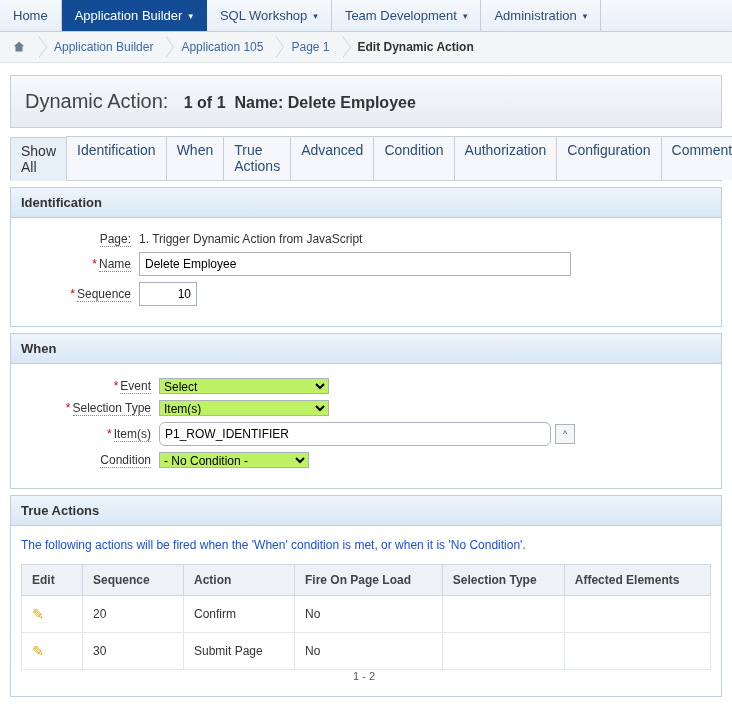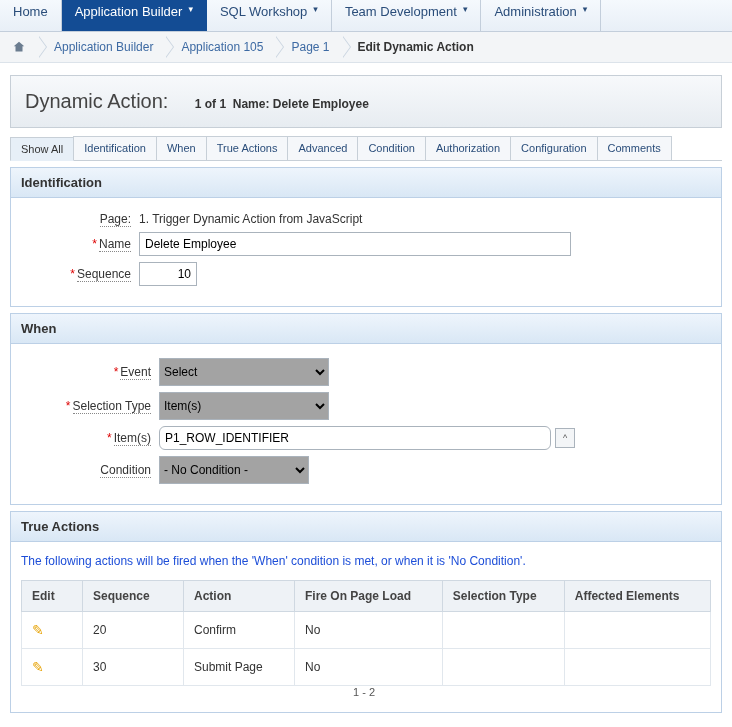--- a/index.html
+++ b/index.html
@@ -1,48 +1,48 @@
 <!DOCTYPE html>
 <html><head>
 <meta charset="utf-8">
 <style>
   html,body{margin:0;padding:0;font-family:Arial,Helvetica,sans-serif;font-size:12px;color:#333;background:#fff}
   
   .topnav{display:flex;align-items:stretch;background:linear-gradient(#f5f9fd,#e8eff7);border-bottom:1px solid #c3cedb;height:31px}
-  .topnav-item{display:flex;padding:4px 13px;border-right:1px solid #c3cedb;color:#2a4d7a;cursor:pointer;font-size:13px}
+  .topnav-item{display:flex;align-items:center;padding:15px 13px;border-right:1px solid #c3cedb;color:#2a4d7a;cursor:pointer;font-size:13px}
   .topnav-item.active{background:#134c94;color:#fff;border-right:1px solid #134c94}
   .caret{margin-left:6px;font-size:9px}
   
   .crumbs{display:flex;align-items:center;height:30px;background:#f3f5f7;border-bottom:1px solid #dce3ea;padding-left:6px;gap:0}
   .crumb{display:flex;align-items:center;height:22px;padding:0 12px 0 16px;color:#3d6aa3;position:relative;cursor:pointer;font-size:12px}
   .crumb.first{padding-left:6px}
   .crumb::after{content:"";position:absolute;right:-8px;top:0;border-left:8px solid #f3f5f7;border-top:11px solid transparent;border-bottom:11px solid transparent;filter:drop-shadow(1px 0 0 #c8d3df)}
   .crumb.current{color:#333;font-weight:bold;cursor:default}
   .crumb.current::after{display:none}
   .home-ic{width:14px;height:14px}
   
   .hdrbox{margin:12px 10px 0;border:1px solid #c7cfd7;background:linear-gradient(#f7f9fb,#e7ecf1);padding:14px 14px}
   .hdr-title{font-size:20px;color:#444}
-  .hdr-sub{font-size:12px;margin-left:23px}
+  .hdr-sub{font-size:16px;margin-left:12px}
   
   .tabs{display:flex;margin:8px 10px 0;border-bottom:1px solid #c7cfd7}
-  .tab{border:1px solid #c7cfd7;border-bottom:none;padding:5px 10px;margin-right:-1px;background:#f5f7fa;color:#2a4d7a;cursor:pointer;font-size:11px}
+  .tab{border:1px solid #c7cfd7;border-bottom:none;padding:5px 10px;margin-right:-1px;background:#f5f7fa;color:#2a4d7a;cursor:pointer;font-size:14px}
   .tab.active{background:#e7eff7;color:#333;position:relative;top:1px;border-bottom:1px solid #e7eff7}
   
   .section{margin:6px 10px 0;border:1px solid #bcd0e6}
   .section-h{background:linear-gradient(#eef5fc,#d9e7f5);padding:7px 10px;font-weight:bold;font-size:13px;color:#333;border-bottom:1px solid #bcd0e6}
   .section-b{padding:8px 10px 14px;background:#fff}
   .frow{display:flex;align-items:center;margin:6px 0}
   .flabel{width:110px;text-align:right;padding-right:8px;color:#333;font-size:12px}
   .flabel .req{color:#d00;margin-right:2px}
   .flabel span.u{border-bottom:1px dotted #888;cursor:help}
   input[type=text].fld{border:1px solid #aab3bc;padding:3px 5px;font-size:12px;height:16px}
   input.fld.wide{width:420px}
   input.fld.seq{width:46px;text-align:right}
-  select.fld{border:1px solid #aab3bc;font-size:12px;height:28px;background:#a3a3a3}
+  select.fld{border:1px solid #aab3bc;font-size:12px;height:16px;background:#bef264}
   .popup-btn{width:18px;height:18px;border:1px solid #aab3bc;background:#f3f5f7;margin-left:4px;display:inline-flex;align-items:center;justify-content:center;cursor:pointer;font-size:9px;color:#555}
   .note{font-size:12px;color:#1d4ed8;margin:4px 0 12px}
   
   table.grid{border-collapse:collapse;width:100%;font-size:12px}
   table.grid th{background:#eef2f6;border:1px solid #cfd8e1;padding:8px 10px;text-align:left;font-weight:bold;color:#444}
   table.grid td{border:1px solid #e1e7ed;padding:10px 10px;color:#333}
   .edit-ic{color:#e6a100;font-size:14px;cursor:pointer}
   .pager{text-align:center;color:#555;margin-top:0;font-size:11px;padding-right:4px}
 </style>
 </head>

